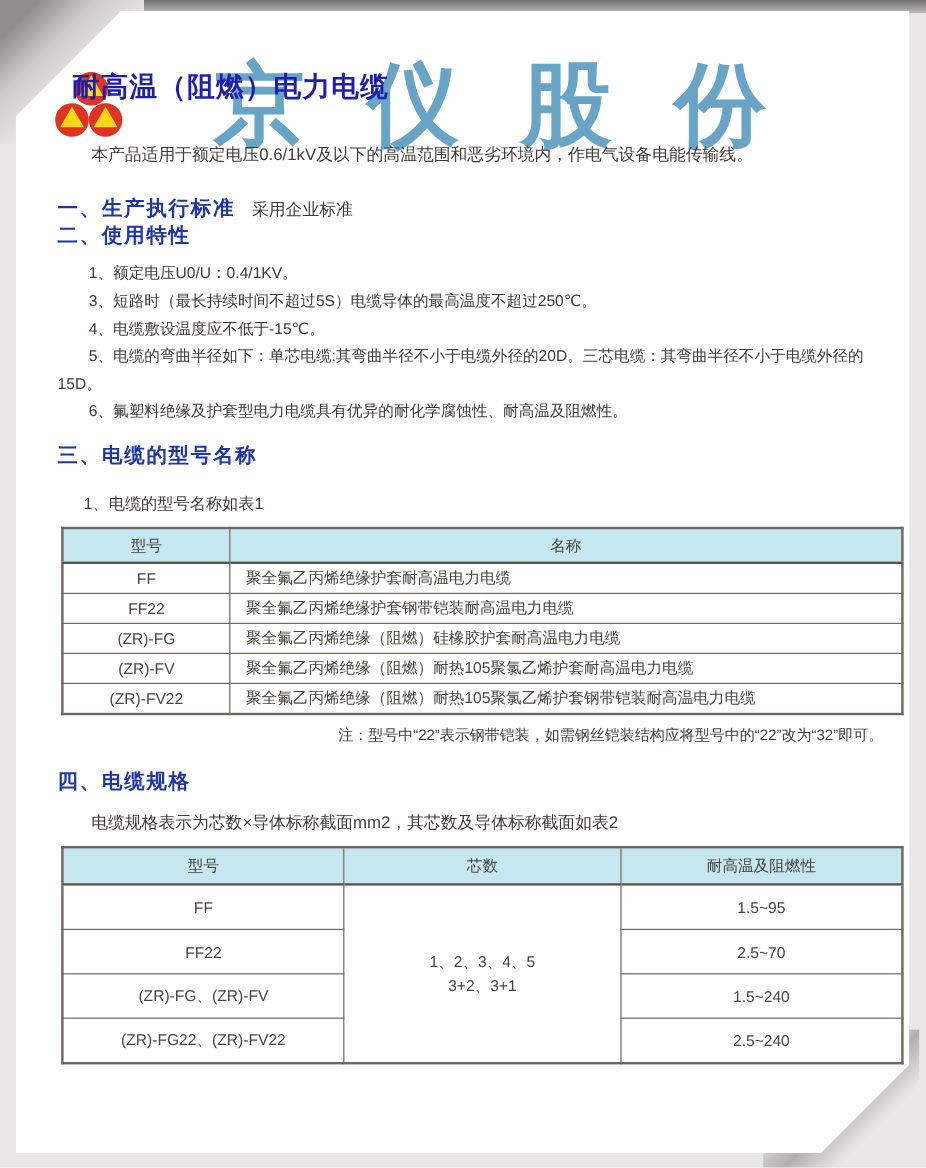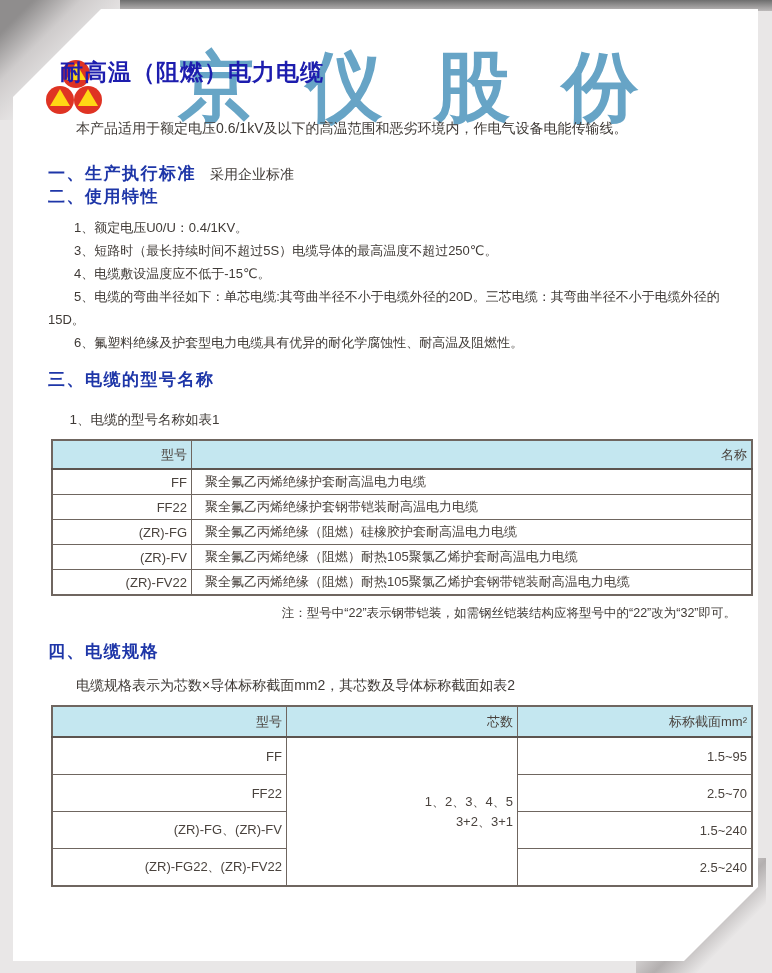--- a/index.html
+++ b/index.html
@@ -38,21 +38,21 @@
   h2.sec{
     margin:0;font-size:17px;letter-spacing:1.5px;color:#1e36a8;font-weight:bold;
   }
   .sec-inline{font-size:14px;color:#3f3a36;}
   .items{margin-top:8px;width:702px;}
   .items p{margin:0;padding:0;font-size:13px;line-height:23px;text-indent:2em;color:#3f3a36;}
   p.sub{margin:20px 0 0 0;font-size:13.5px;text-indent:1.6em;color:#3f3a36;}
   
   table{border-collapse:collapse;width:702px;margin:10px 0 0 3px;
     border:2px solid #6f6660;font-size:13px;color:#4a433e;}
-  th,td{border:1px solid #6f6660;text-align:right;padding:0 4px;}
+  th,td{border:1px solid #6f6660;text-align:center;padding:0 4px;}
   thead th{background:#c4e7f0;font-weight:normal;border-bottom:2px solid #5c544f;}
   .t1 thead th{height:27px;}
   .t1 td{height:24px;}
   .t1 .c1{width:130px;}
   .t1 td.name{text-align:left;padding-left:13px;}
   .t2 thead th{height:29px;}
   .t2 td{height:36px;}
   .t2 .c1{width:225px;}
   .t2 .c3{width:225px;}
   .t2 .core div{line-height:20px;}
@@ -139,21 +139,21 @@
     <p class="note">注：型号中“22”表示钢带铠装，如需钢丝铠装结构应将型号中的“22”改为“32”即可。</p>
 
     <h2 class="sec" style="margin-top:18px;">四、电缆规格</h2>
     <p class="body-text">电缆规格表示为芯数×导体标称截面mm2，其芯数及导体标称截面如表2</p>
 
     <table class="t2">
       <thead>
         <tr>
           <th class="c1">型号</th>
           <th>芯数</th>
-          <th class="c3">标称截面mm²</th>
+          <th class="c3">耐高温及阻燃性</th>
         </tr>
       </thead>
       <tbody>
         <tr>
           <td class="c1">FF</td>
           <td class="core" rowspan="4">
             <div>1、2、3、4、5</div>
             <div>3+2、3+1</div>
           </td>
           <td class="c3">1.5~95</td>

